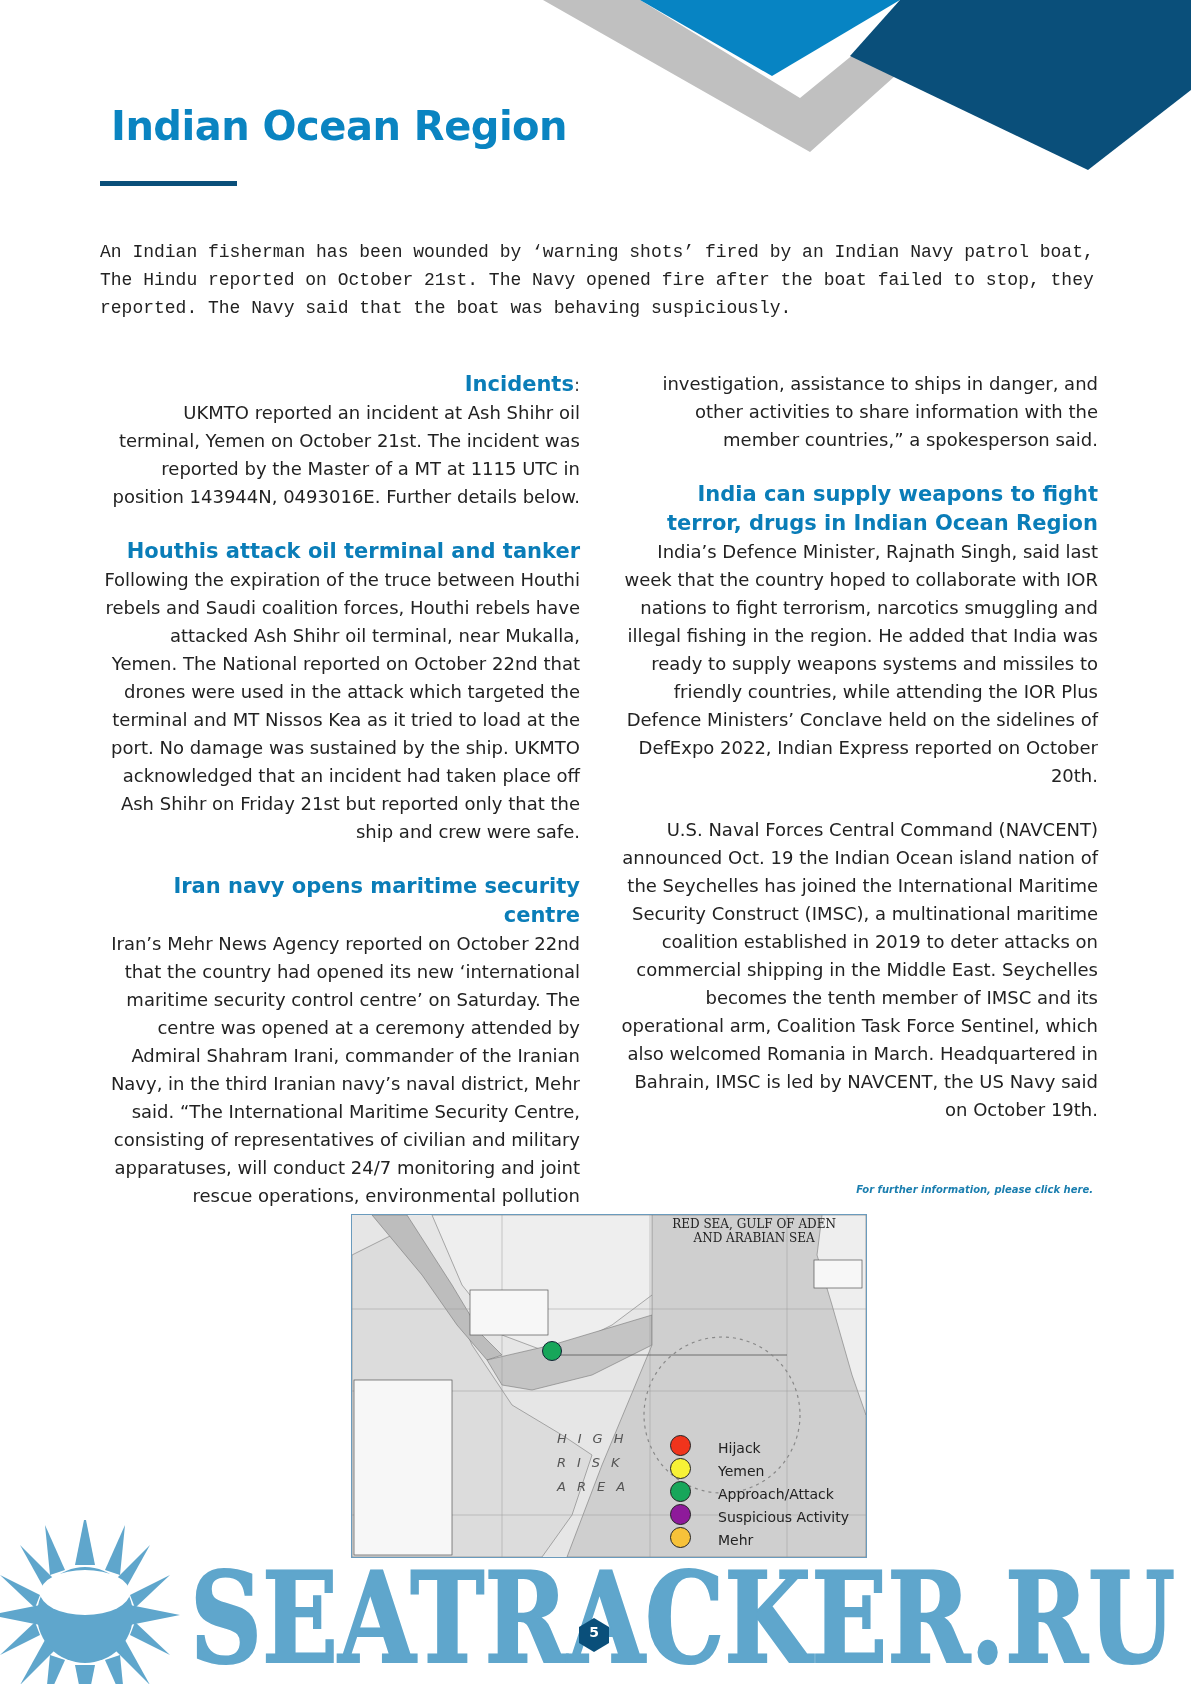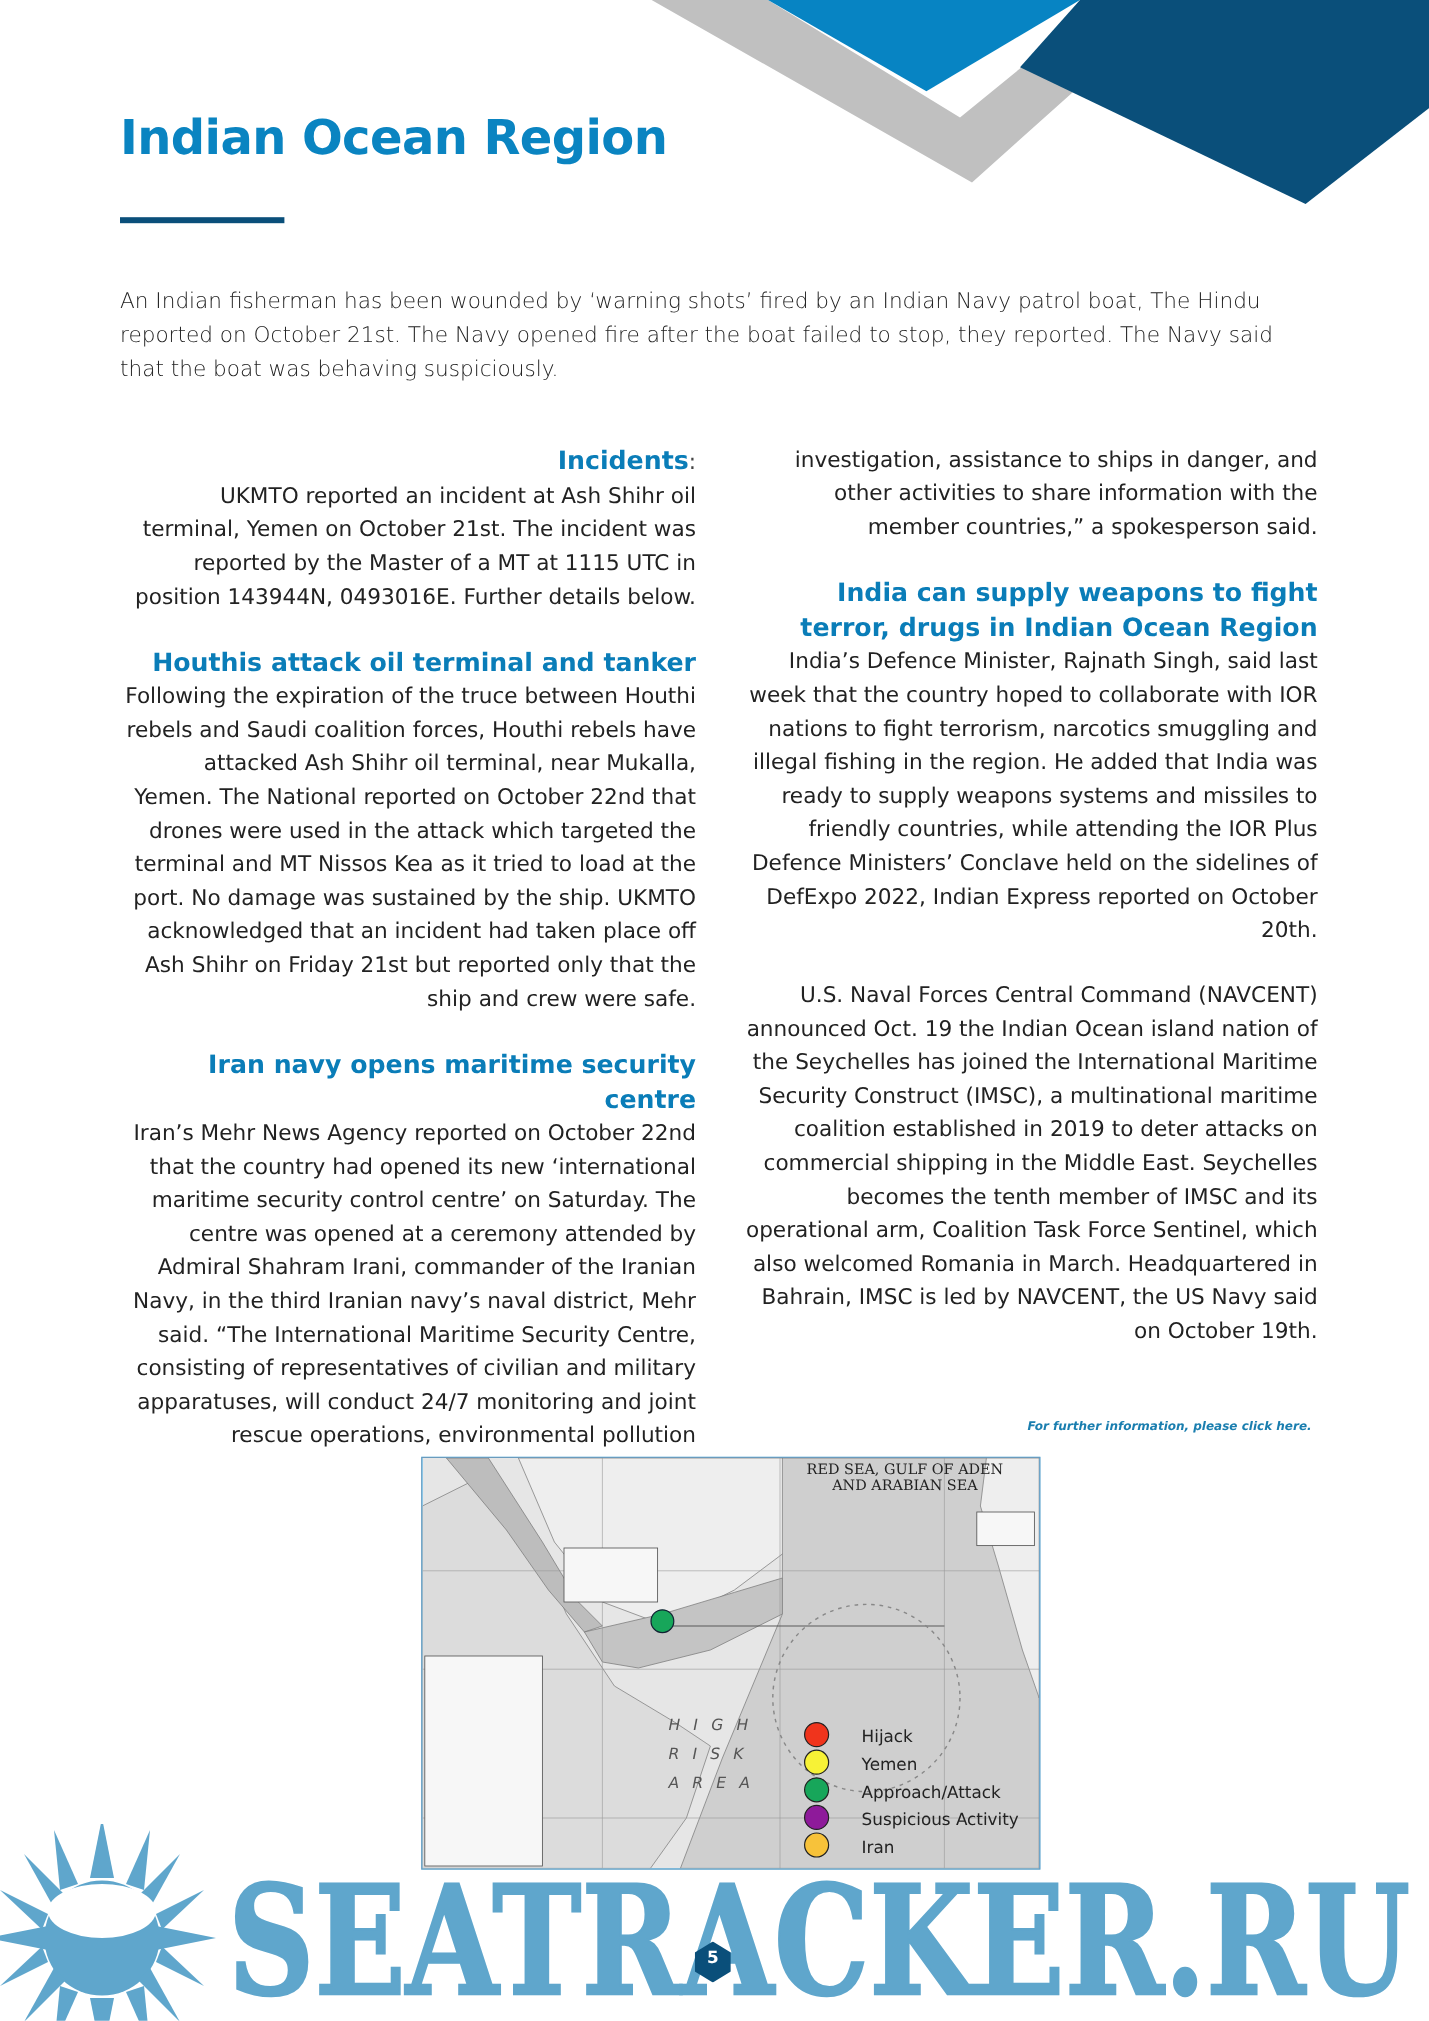--- a/index.html
+++ b/index.html
@@ -1,20 +1,20 @@
 <!DOCTYPE html>
 <html><head>
 <meta charset="utf-8">
 <style>
   html, body { margin:0; padding:0; }
   body { width:1191px; height:1684px; position:relative; overflow:hidden; background:#ffffff; font-family:"DejaVu Sans", sans-serif; color:#1a1a1a; }
   .deco { position:absolute; top:0; left:0; width:1191px; height:180px; }
-  .title { position:absolute; left:100px; top:92px; margin:0; font-family:"DejaVu Sans", sans-serif; font-weight:bold; font-size:40px; color:#0a84c1; letter-spacing:-0.5px; }
+  .title { position:absolute; left:100px; top:92px; margin:11px; font-family:"DejaVu Sans", sans-serif; font-weight:bold; font-size:40px; color:#0a84c1; letter-spacing:-0.5px; }
   .title-rule { position:absolute; left:100px; top:181px; width:137px; height:5px; background:#0a4f7a; }
-  .lead { position:absolute; left:100px; top:238px; width:995px; font-size:18px; line-height:28px; color:#222; font-weight:300; }
+  .lead { position:absolute; left:100px; top:238px; width:995px; font-size:18px; line-height:28px; color:#222; font-weight:300;font-family:Liberation Mono, monospace; }
   .col { position:absolute; font-size:18px; line-height:28px; color:#222;text-align:right; }
   .col-left { left:100px; top:370px; width:480px; }
   .col-right { left:618px; top:370px; width:480px; }
   .h { font-weight:bold; color:#0a7db8; font-size:21px; line-height:29px; margin:0; }
   .p { margin:0; }
   .gap { height:26px; }
   .more-link { position:absolute; left:700px; top:1184px; width:393px; text-align:right; font-size:10px; font-style:italic; font-weight:bold; color:#1a7eaf; text-decoration:none; }
   .map { position:absolute; left:351px; top:1214px; width:514px; height:342px; border:1px solid #6a9bbd; background:#7dd3fc; overflow:hidden; }
   .map svg { position:absolute; left:0; top:0; }
   .legend { position:absolute; left:318px; top:218px; }
@@ -109,21 +109,21 @@
     <div class="legend-item">
         <span class="dot" style="background:#17a65a"></span>
         <span class="legend-label">Approach/Attack</span>
       </div>
     <div class="legend-item">
         <span class="dot" style="background:#8e1a9a"></span>
         <span class="legend-label">Suspicious Activity</span>
       </div>
     <div class="legend-item">
         <span class="dot" style="background:#f7c23a"></span>
-        <span class="legend-label">Iran</span>
+        <span class="legend-label">Mehr</span>
       </div>
   </div>
 </div>
 
 <svg class="watermark" viewBox="0 0 1191 164">
   <g fill="#5fa6cc">
     <circle cx="85" cy="95" r="48"></circle>
     <polygon points="85,-5 95,45 75,45"></polygon>
     <polygon points="85,195 95,145 75,145"></polygon>
     <polygon points="-10,95 40,85 40,105"></polygon>

